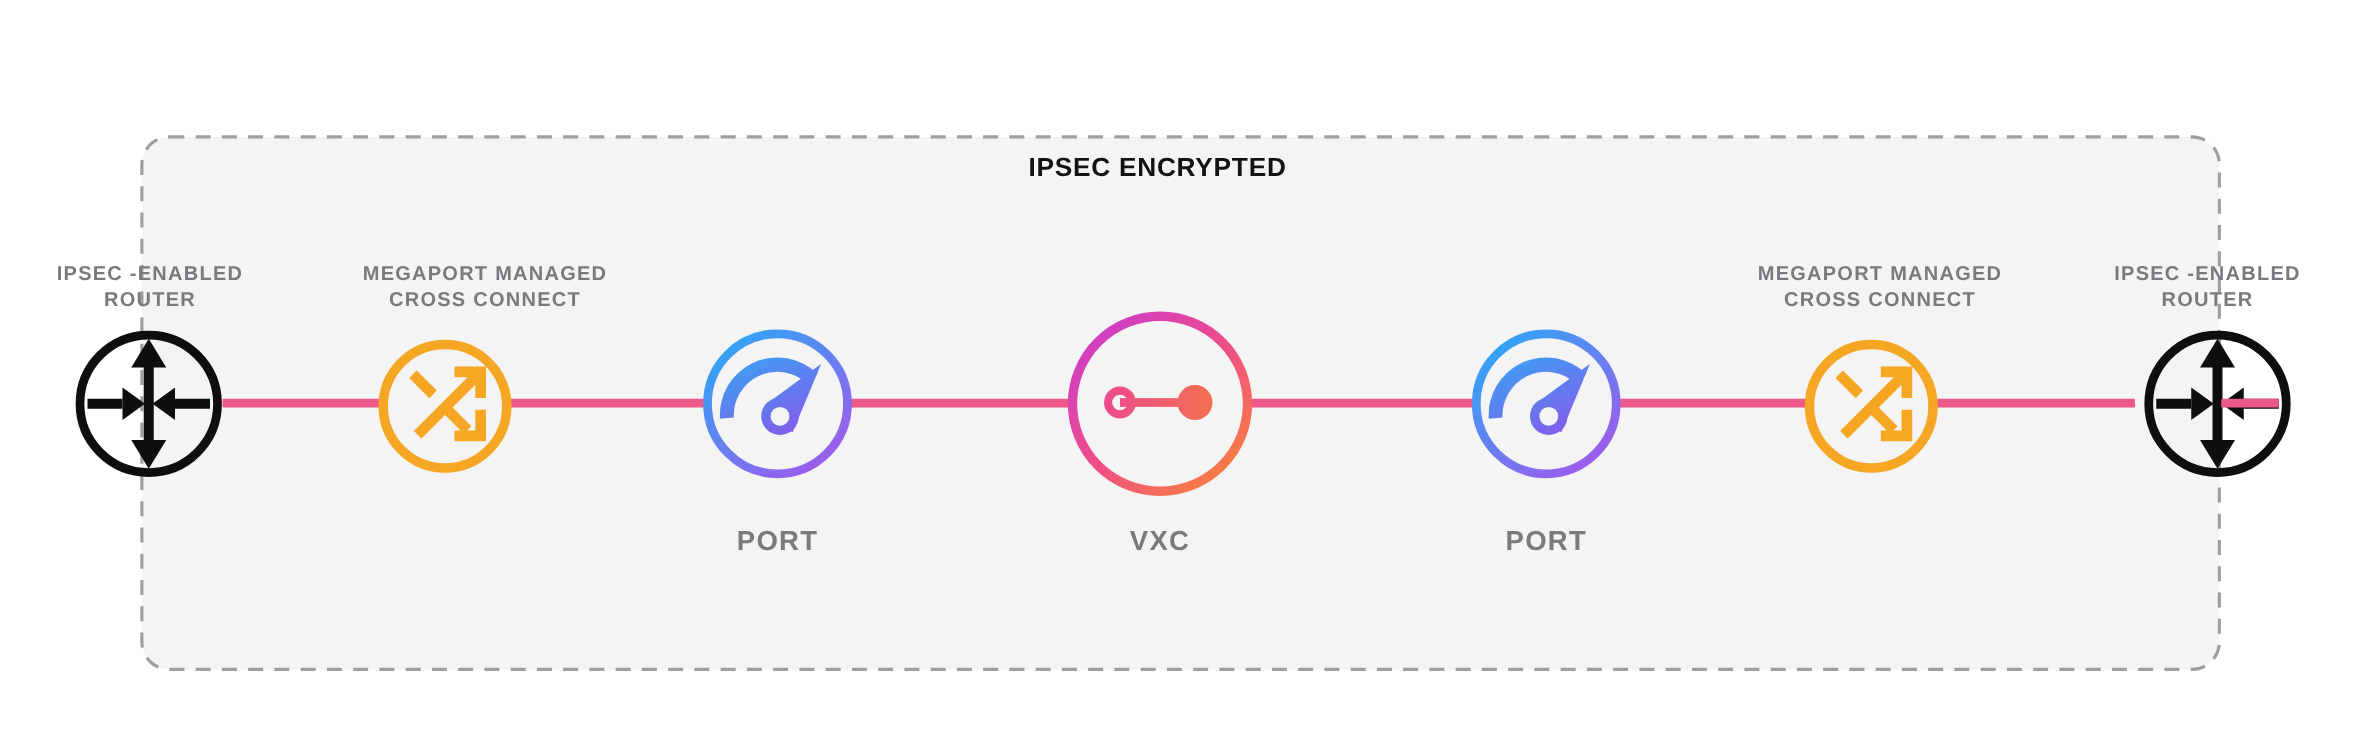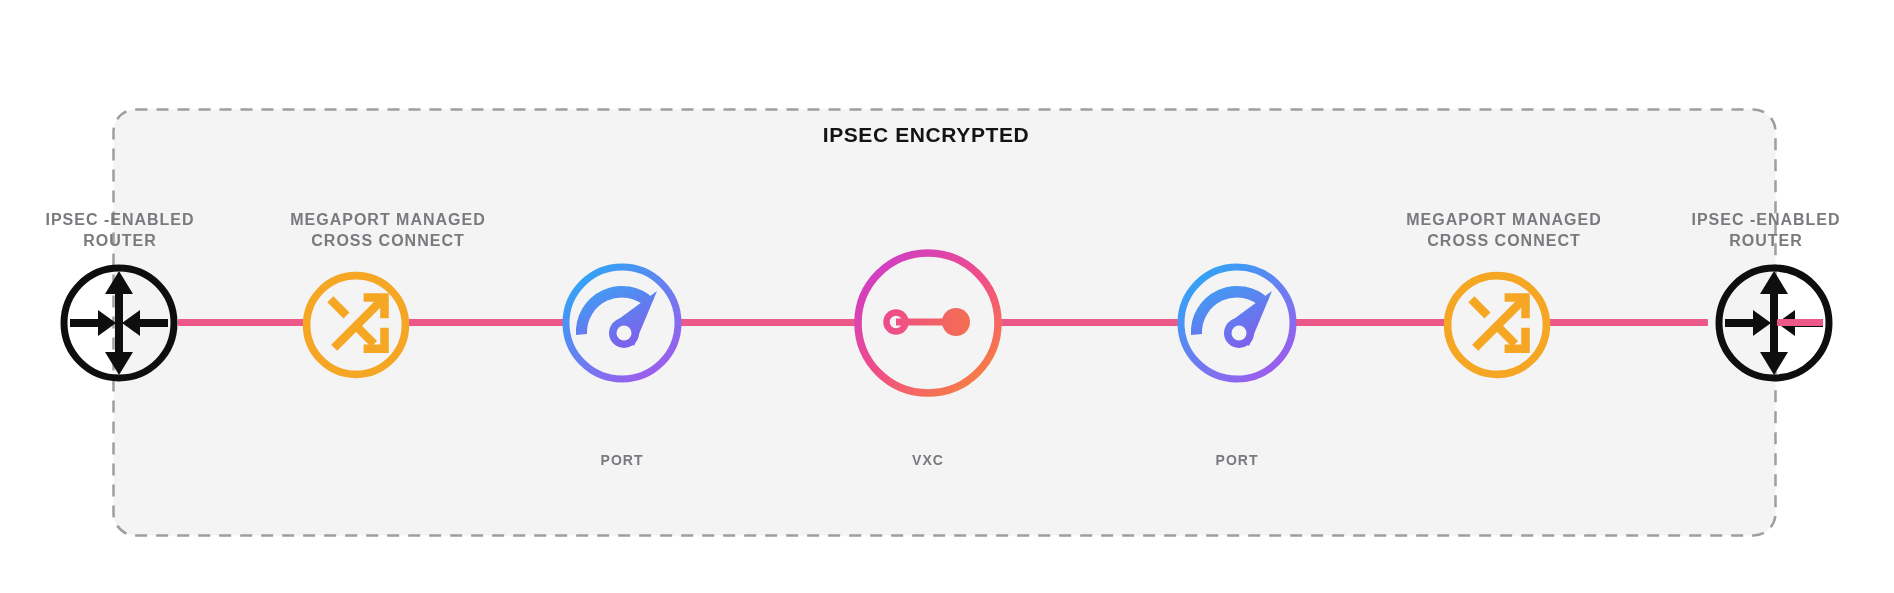--- a/index.html
+++ b/index.html
@@ -30,21 +30,21 @@
   
   .node{z-index:2;}
   .node svg{display:block;}
   
   .lbl{
     color:#797a7d;font-weight:bold;font-size:16px;
     letter-spacing:1px;text-align:center;line-height:21px;
     z-index:2;white-space:nowrap;
   }
   .lbl-top{top:189px;height:44px;}
-  .lbl-bottom{top:430px;height:24px;font-size:14px;text-align:center;}
+  .lbl-bottom{top:402px;height:24px;font-size:22px;text-align:center;}
 </style>
 </head>
 <body>
 
 <svg width="0" height="0" style="position:absolute" aria-hidden="true">
   <defs>
     <linearGradient id="g-port-ring" gradientUnits="userSpaceOnUse" x1="22" y1="10" x2="108" y2="118">
       <stop offset="0" stop-color="#2ea6f6"></stop>
       <stop offset="1" stop-color="#a557ec"></stop>
     </linearGradient>

